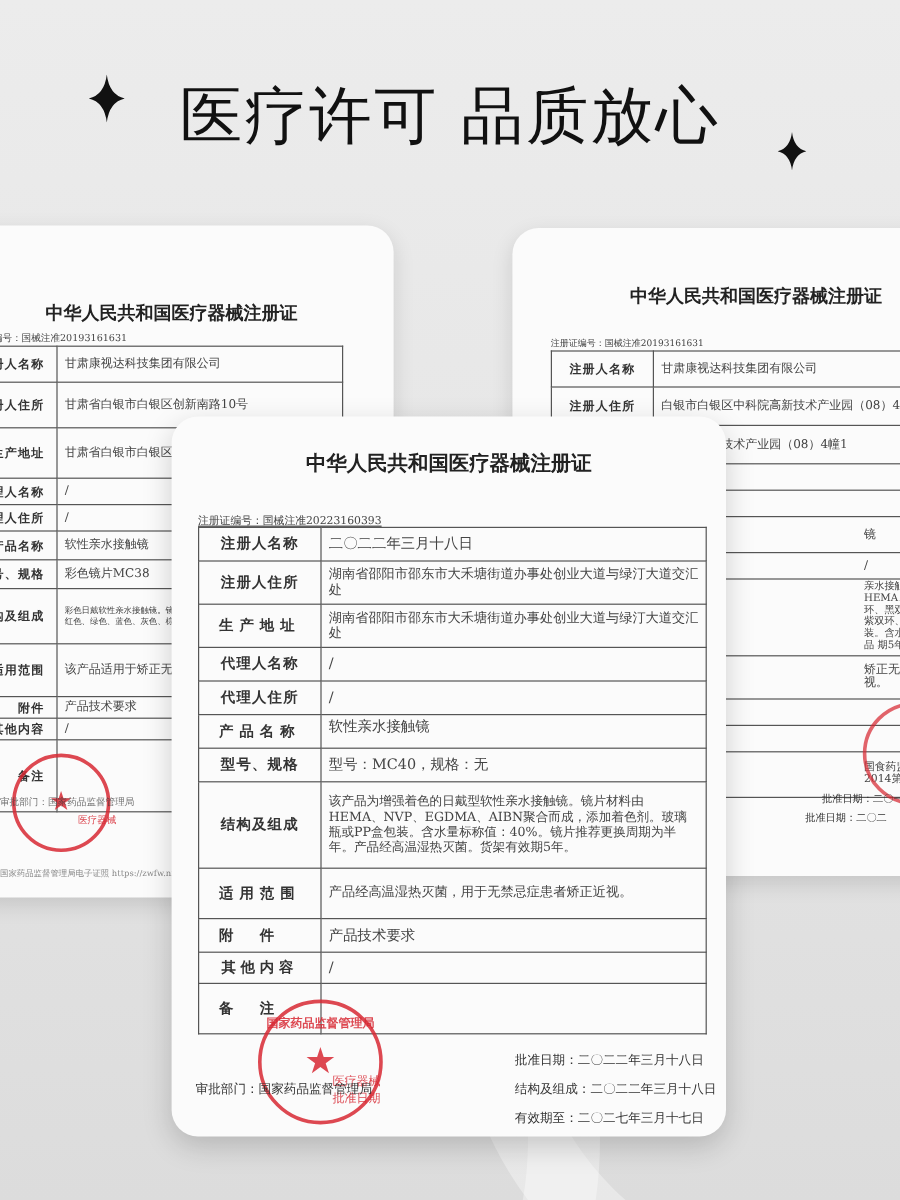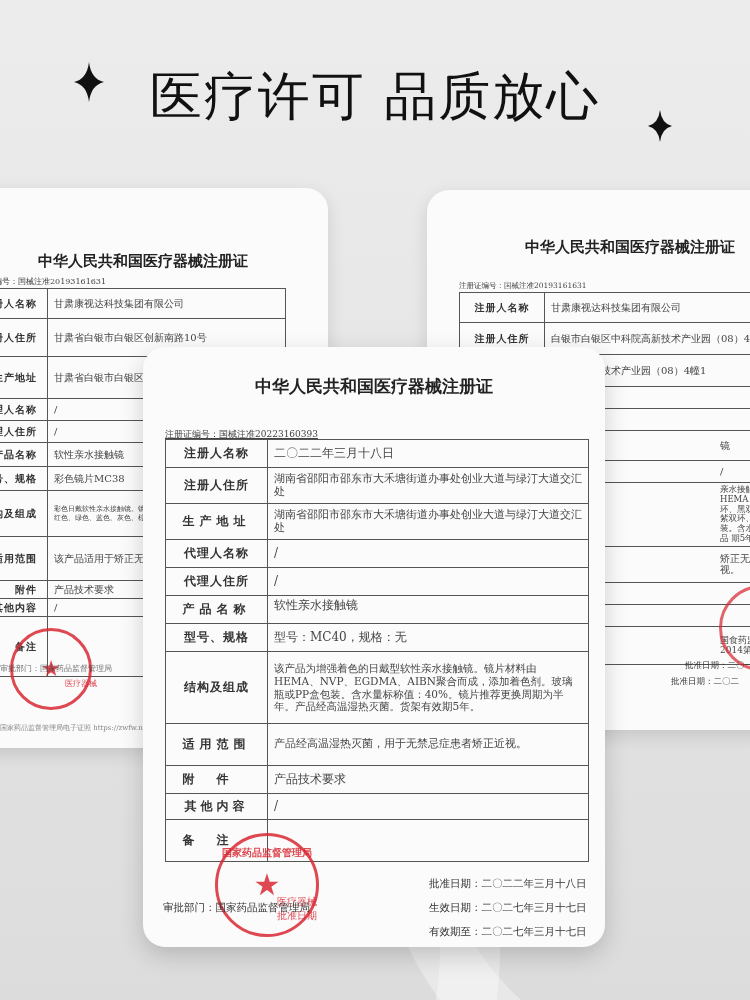--- a/index.html
+++ b/index.html
@@ -251,15 +251,15 @@
 
   <div class="seal" style="left:72px; top:486px; width:104px; height:104px;">
     <span class="ring" style="top:10px; font-size:10px;">国家药品监督管理局</span>
     <span class="star" style="font-size:30px;">★</span>
     <span class="inner" style="bottom:26px;">医疗器械</span>
     <span class="inner" style="bottom:12px;">批准日期</span>
   </div>
 
   <div class="foot" style="left:20px; top:554px;">审批部门：国家药品监督管理局</div>
   <div class="foot" style="left:286px; top:530px;">批准日期：二〇二二年三月十八日</div>
-  <div class="foot" style="left:286px; top:554px;">生效日期：二〇二七年三月十七日</div>
+  <div class="foot" style="left:286px; top:554px;">结构及组成：二〇二二年三月十八日</div>
   <div class="foot" style="left:286px; top:578px;">有效期至：二〇二七年三月十七日</div>
 </div>
 
 </body></html>

